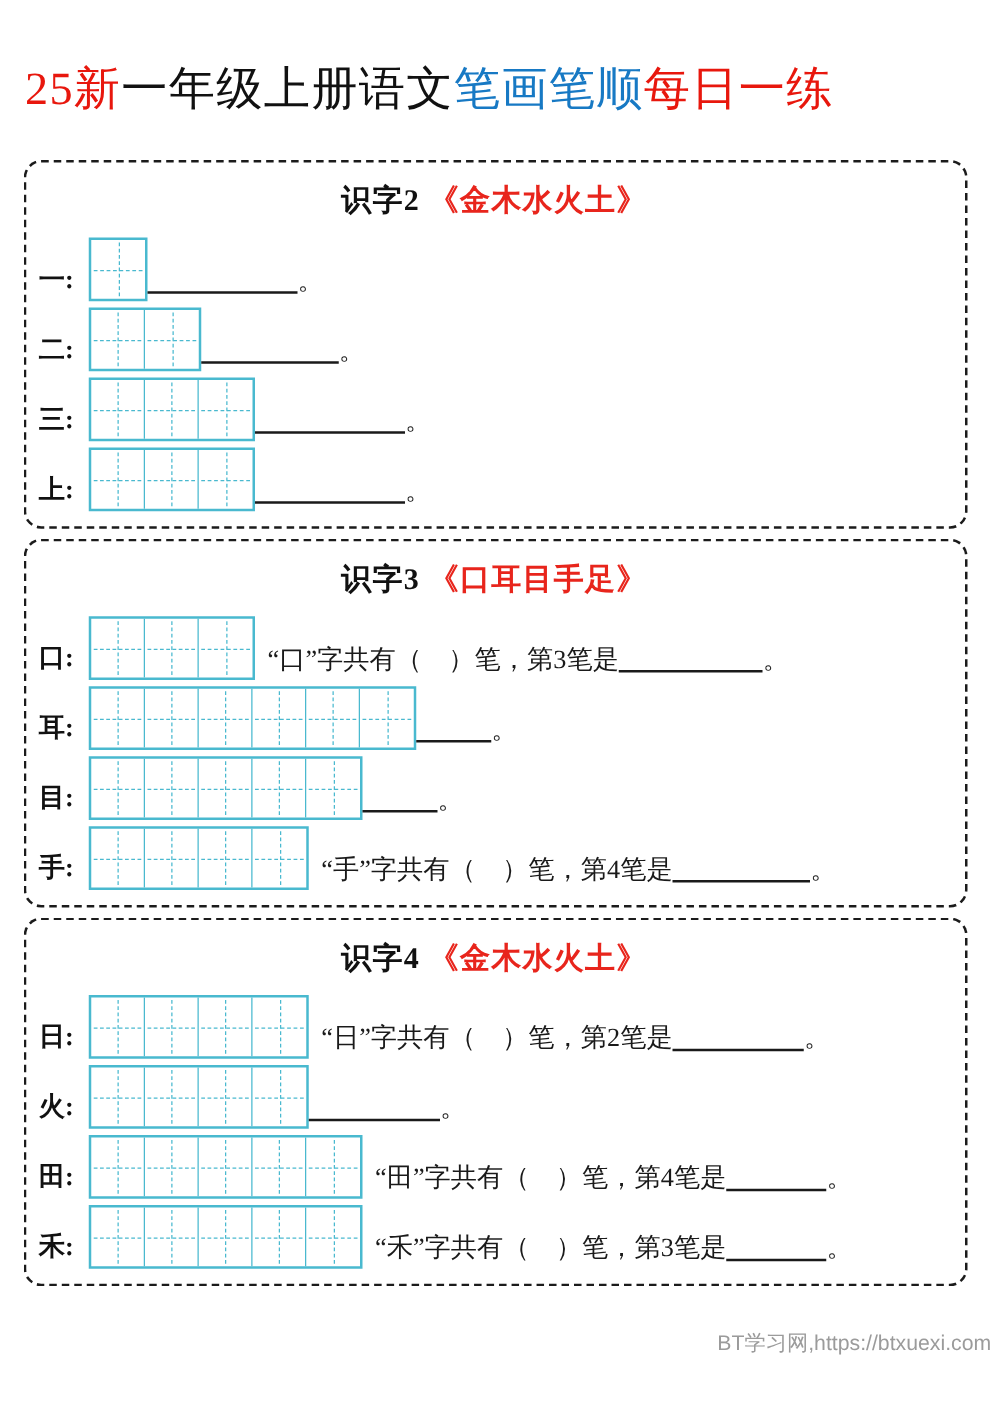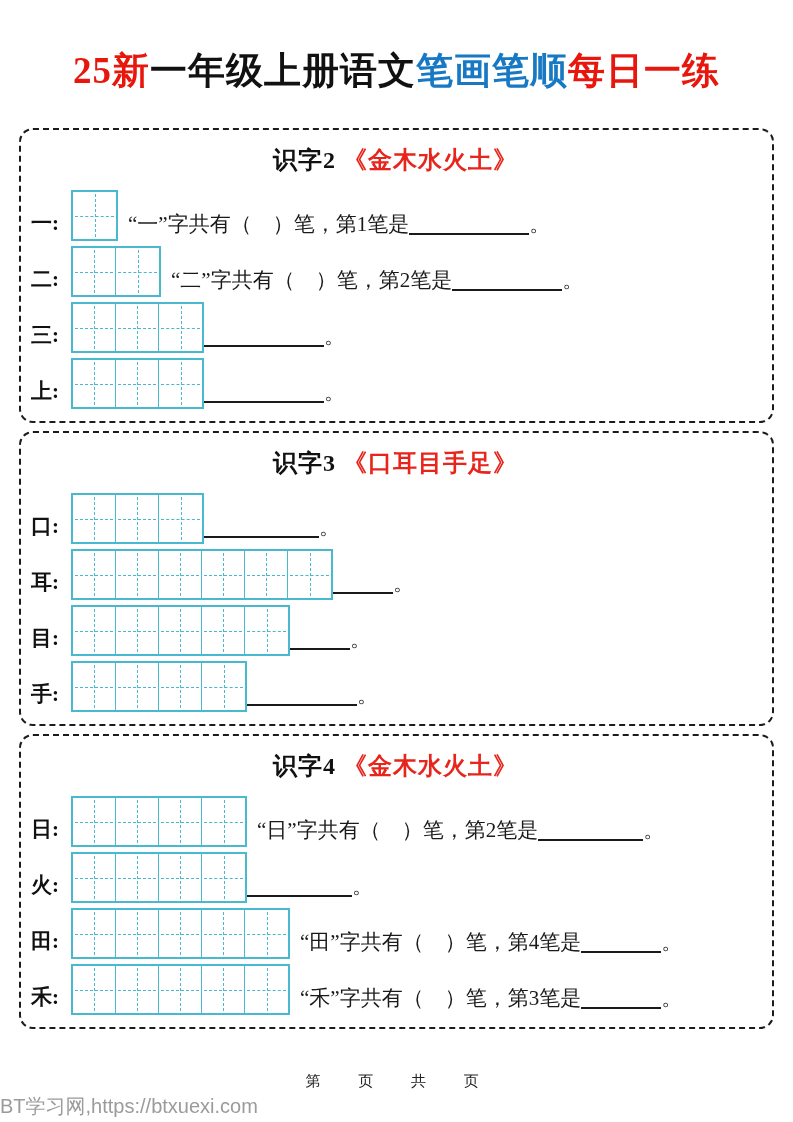--- a/index.html
+++ b/index.html
@@ -6,23 +6,22 @@
   body{
     width:793px;height:1122px;overflow:hidden;
     font-family:"Liberation Serif","DejaVu Serif",serif;
     color:#1a1a1a;
   }
   .page{position:relative;width:793px;height:1122px;background:#fff;}
 
   
   .title{
     margin:46px 20px 32px;
-    text-align:center;
     font-size:37px;
-    font-weight:700;
+    font-weight:400;
     letter-spacing:1px;
     white-space:nowrap;
   }
   .t-red{color:#e8170d;}
   .t-black{color:#111111;}
   .t-blue{color:#1779c4;}
 
   
   .sections{margin:0 19px;font-family:Liberation Serif, serif;}
   .section{
@@ -82,25 +81,24 @@
     height:1px;
     align-self:flex-end;
     margin-bottom:6px;
   }
   .period{font-size:21px;padding-bottom:3px;}
 
   
   .footer{position:relative;height:60px;margin-top:32px;}
   .watermark{
     position:absolute;left:0;right:0;top:2px;
-    text-align:left;
+    text-align:right;
     color:#9b9b9b;
-    font-size:20px;
+    font-size:17px;
     font-family:"Liberation Sans","DejaVu Sans",sans-serif;
-    margin-top:30px;
   }
   .page-numbers{
     position:absolute;left:0;right:0;top:11px;
     text-align:center;
     color:#222;
     font-size:15px;
     letter-spacing:9px;
     word-spacing:16px;
     font-family:"Liberation Serif","DejaVu Serif",serif;
   }
@@ -119,31 +117,29 @@
     <div class="section-header">
       <span class="lesson">识字2</span>
       <span class="book">《金木水火土》</span>
     </div>
     <div>
           <div class="row">
             <span class="row-label">一:</span>
             <span class="grid">
               <span class="cell"></span>
             </span>
-            <span class="sentence">“一”字共有（　）笔，第1笔是</span>
             <span class="blank" style="width: 120px;"></span>
             <span class="period">。</span>
           </div>
           <div class="row">
             <span class="row-label">二:</span>
             <span class="grid">
               <span class="cell"></span>
               <span class="cell"></span>
             </span>
-            <span class="sentence">“二”字共有（　）笔，第2笔是</span>
             <span class="blank" style="width: 110px;"></span>
             <span class="period">。</span>
           </div>
           <div class="row">
             <span class="row-label">三:</span>
             <span class="grid">
               <span class="cell"></span>
               <span class="cell"></span>
               <span class="cell"></span>
             </span>
@@ -169,20 +165,21 @@
       <span class="book">《口耳目手足》</span>
     </div>
     <div>
           <div class="row">
             <span class="row-label">口:</span>
             <span class="grid">
               <span class="cell"></span>
               <span class="cell"></span>
               <span class="cell"></span>
             </span>
+            <span class="sentence">“口”字共有（　）笔，第3笔是</span>
             <span class="blank" style="width: 115px;"></span>
             <span class="period">。</span>
           </div>
           <div class="row">
             <span class="row-label">耳:</span>
             <span class="grid">
               <span class="cell"></span>
               <span class="cell"></span>
               <span class="cell"></span>
               <span class="cell"></span>
@@ -205,20 +202,21 @@
             <span class="period">。</span>
           </div>
           <div class="row">
             <span class="row-label">手:</span>
             <span class="grid">
               <span class="cell"></span>
               <span class="cell"></span>
               <span class="cell"></span>
               <span class="cell"></span>
             </span>
+            <span class="sentence">“手”字共有（　）笔，第4笔是</span>
             <span class="blank" style="width: 110px;"></span>
             <span class="period">。</span>
           </div>
         </div>
   </div>
 
   <div class="section">
     <div class="section-header">
       <span class="lesson">识字4</span>
       <span class="book">《金木水火土》</span>
@@ -272,16 +270,15 @@
             <span class="sentence">“禾”字共有（　）笔，第3笔是</span>
             <span class="blank" style="width: 80px;"></span>
             <span class="period">。</span>
           </div>
         </div>
   </div>
 </div>
 
   <div class="footer">
     <div class="watermark">BT学习网,https://btxuexi.com</div>
-    <div class="page-numbers">第 页 共 页</div>
   </div>
 
 </div>
 
 </body></html>

